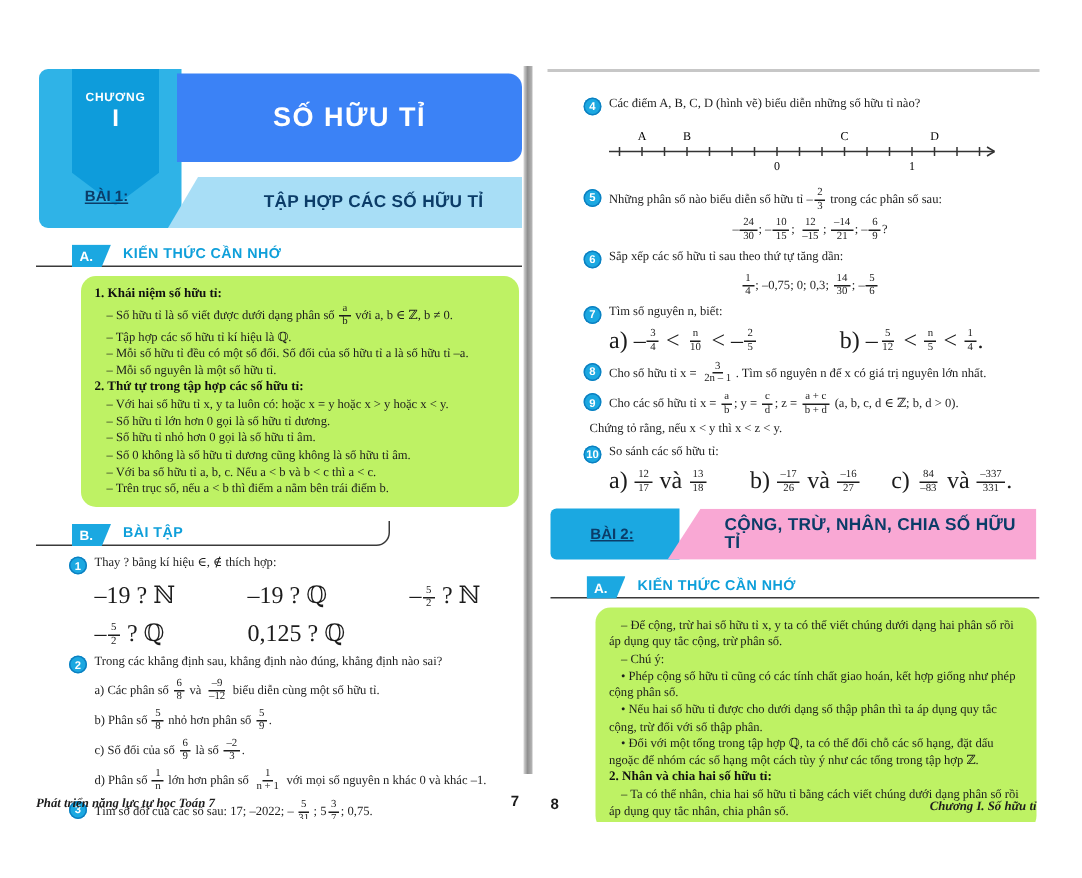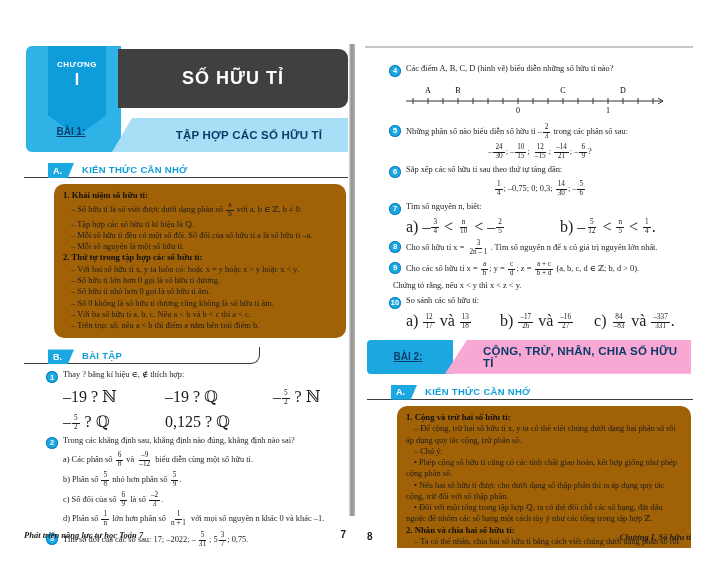--- a/index.html
+++ b/index.html
@@ -7,21 +7,21 @@
           font-family:"Liberation Serif","DejaVu Serif",serif;color:#1c1c1c;}
   
   .page{position:absolute;top:46px;height:500px;overflow:hidden;}
   .page-left{left:22px;width:326px;}
   .page-right{left:365px;width:328px;border-top:2px solid #c7c7c7;}
   .spine{position:absolute;left:349px;top:44px;width:6px;height:472px;
          background:linear-gradient(90deg,#d8d8d8,#8f8f8f 45%,#b9b9b9);}
   
   .hdr1{position:relative;height:106px;margin-left:4px;}
   .hdr1-leftbg{position:absolute;left:0;top:0;width:95px;height:106px;background:#2FB3E7;border-radius:6px 0 0 6px;}
-  .hdr1-band{position:absolute;left:92px;right:0;top:3px;height:59px;background:#404040;
+  .hdr1-band{position:absolute;left:92px;right:0;top:3px;height:59px;background:#3b82f6;
              border-radius:0 9px 9px 0;display:flex;align-items:center;justify-content:center;}
   .chapter-title{font-family:"Liberation Sans",sans-serif;font-weight:bold;font-size:18px;
                  color:#ffffff;letter-spacing:1px;}
   .ribbon{position:absolute;left:22px;top:0;width:58px;height:91px;background:#0E9CDB;
           clip-path:polygon(0 0,100% 0,100% 76%,50% 100%,0 76%);color:#fff;text-align:center;
           font-family:"Liberation Sans",sans-serif;}
   .ribbon .ch{font-size:8px;font-weight:bold;letter-spacing:.5px;margin-top:14px;}
   .ribbon .num{font-size:16px;font-weight:bold;margin-top:2px;}
   .lesson-band{position:absolute;left:86px;right:0;top:72px;height:34px;background:#A8DEF6;
                clip-path:polygon(20px 0,100% 0,100% 100%,0 100%);
@@ -41,21 +41,21 @@
   
   .sec{position:relative;height:16px;margin:9px 0 6px 2px;border-bottom:1.5px solid #3a3a3a;}
   .sec.short{width:72%;border-right:1.5px solid #3a3a3a;border-bottom-right-radius:9px;}
   .sec-tag{position:absolute;left:24px;bottom:-1px;width:26px;height:15px;background:#1BA8E1;
            clip-path:polygon(0 0,100% 0,76% 100%,0 100%);color:#fff;
            font-family:"Liberation Sans",sans-serif;font-weight:bold;font-size:9px;
            display:flex;align-items:center;padding-left:5px;box-sizing:border-box;}
   .sec-title{position:absolute;left:58px;bottom:2px;color:#0E9FDA;
              font-family:"Liberation Sans",sans-serif;font-weight:bold;font-size:9.5px;letter-spacing:.3px;}
   
-  .kbox{background:#a16207;border-radius:10px;margin:4px 2px 6px 32px;padding:6px 9px 7px 9px;
+  .kbox{background:#bef264;border-radius:10px;margin:4px 2px 6px 32px;padding:6px 9px 7px 9px;
         font-size:8.4px;line-height:1.34;}
   .kbox .kh{font-weight:bold;font-size:8.7px;color:#101010;}
   .kbox .ki{margin-left:8px;}
   .kbox .kp{text-indent:8px;}
   
   .content{padding:0 2px 0 24px;}
   .ex-row{margin-top:4px;font-size:8.4px;line-height:1.3;display:flex;align-items:flex-start;}
   .badge{flex:0 0 auto;min-width:12px;height:12px;border-radius:7px;background:#1BA8E1;
          box-shadow:inset 0 0 0 1px #0d7fc0;color:#fff;font-family:"Liberation Sans",sans-serif;
          font-weight:bold;font-size:7.5px;display:inline-flex;align-items:center;justify-content:center;
@@ -361,21 +361,20 @@
       </div>
       <div class="l2-label">BÀI 2:</div>
     </div>
 
     <div class="sec">
       <span class="sec-tag">A.</span>
       <span class="sec-title">KIẾN THỨC CẦN NHỚ</span>
     </div>
 
     <div class="kbox">
-      <div class="kh">1. Cộng và trừ hai số hữu tỉ:</div>
       <div class="kp">– Để cộng, trừ hai số hữu tỉ x, y ta có thể viết chúng dưới dạng hai phân số rồi áp dụng quy tắc cộng, trừ phân số.</div>
       <div class="kp">– Chú ý:</div>
       <div class="kp">• Phép cộng số hữu tỉ cũng có các tính chất giao hoán, kết hợp giống như phép cộng phân số.</div>
       <div class="kp">• Nếu hai số hữu tỉ được cho dưới dạng số thập phân thì ta áp dụng quy tắc cộng, trừ đối với số thập phân.</div>
       <div class="kp">• Đối với một tổng trong tập hợp ℚ, ta có thể đổi chỗ các số hạng, đặt dấu ngoặc để nhóm các số hạng một cách tùy ý như các tổng trong tập hợp ℤ.</div>
       <div class="kh">2. Nhân và chia hai số hữu tỉ:</div>
       <div class="kp">– Ta có thể nhân, chia hai số hữu tỉ bằng cách viết chúng dưới dạng phân số rồi áp dụng quy tắc nhân, chia phân số.</div>
 
     </div>
 

